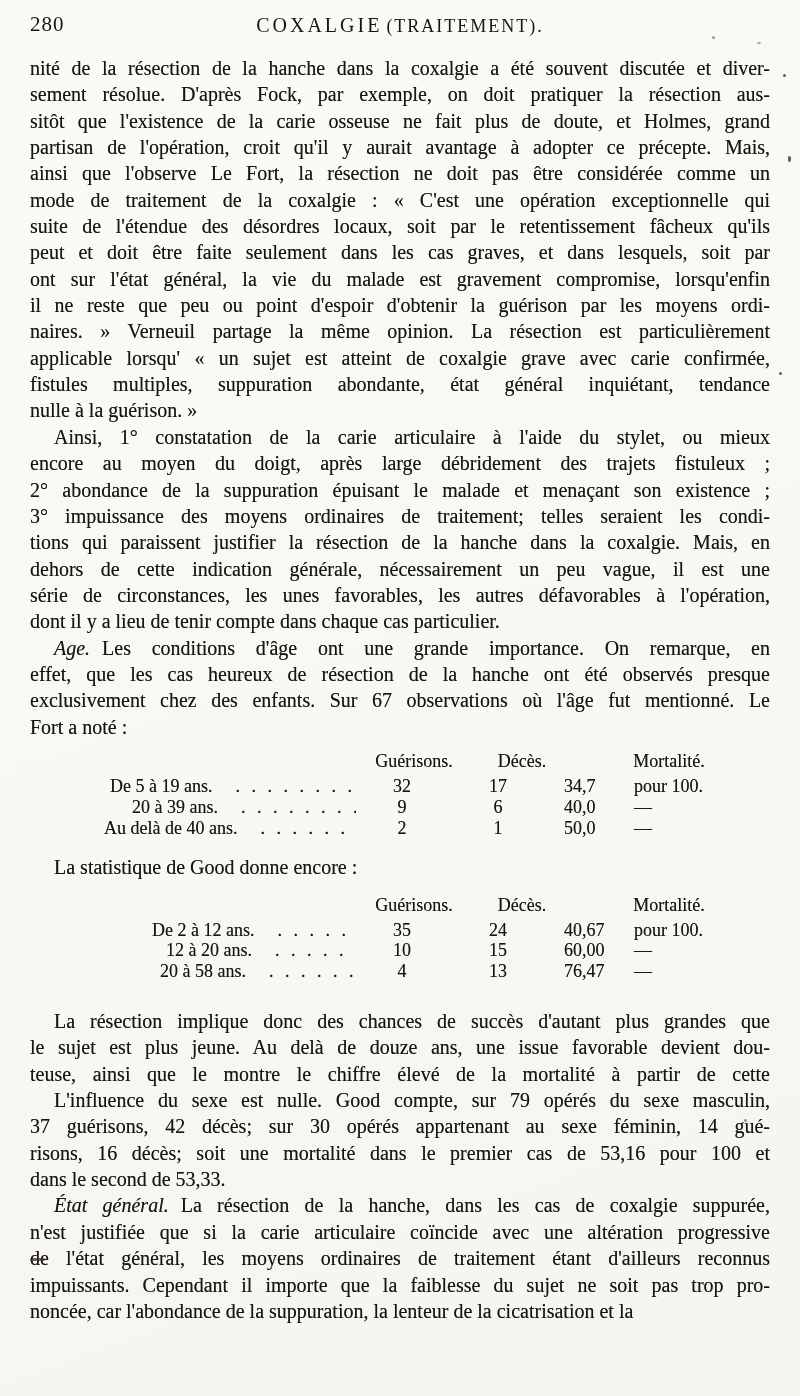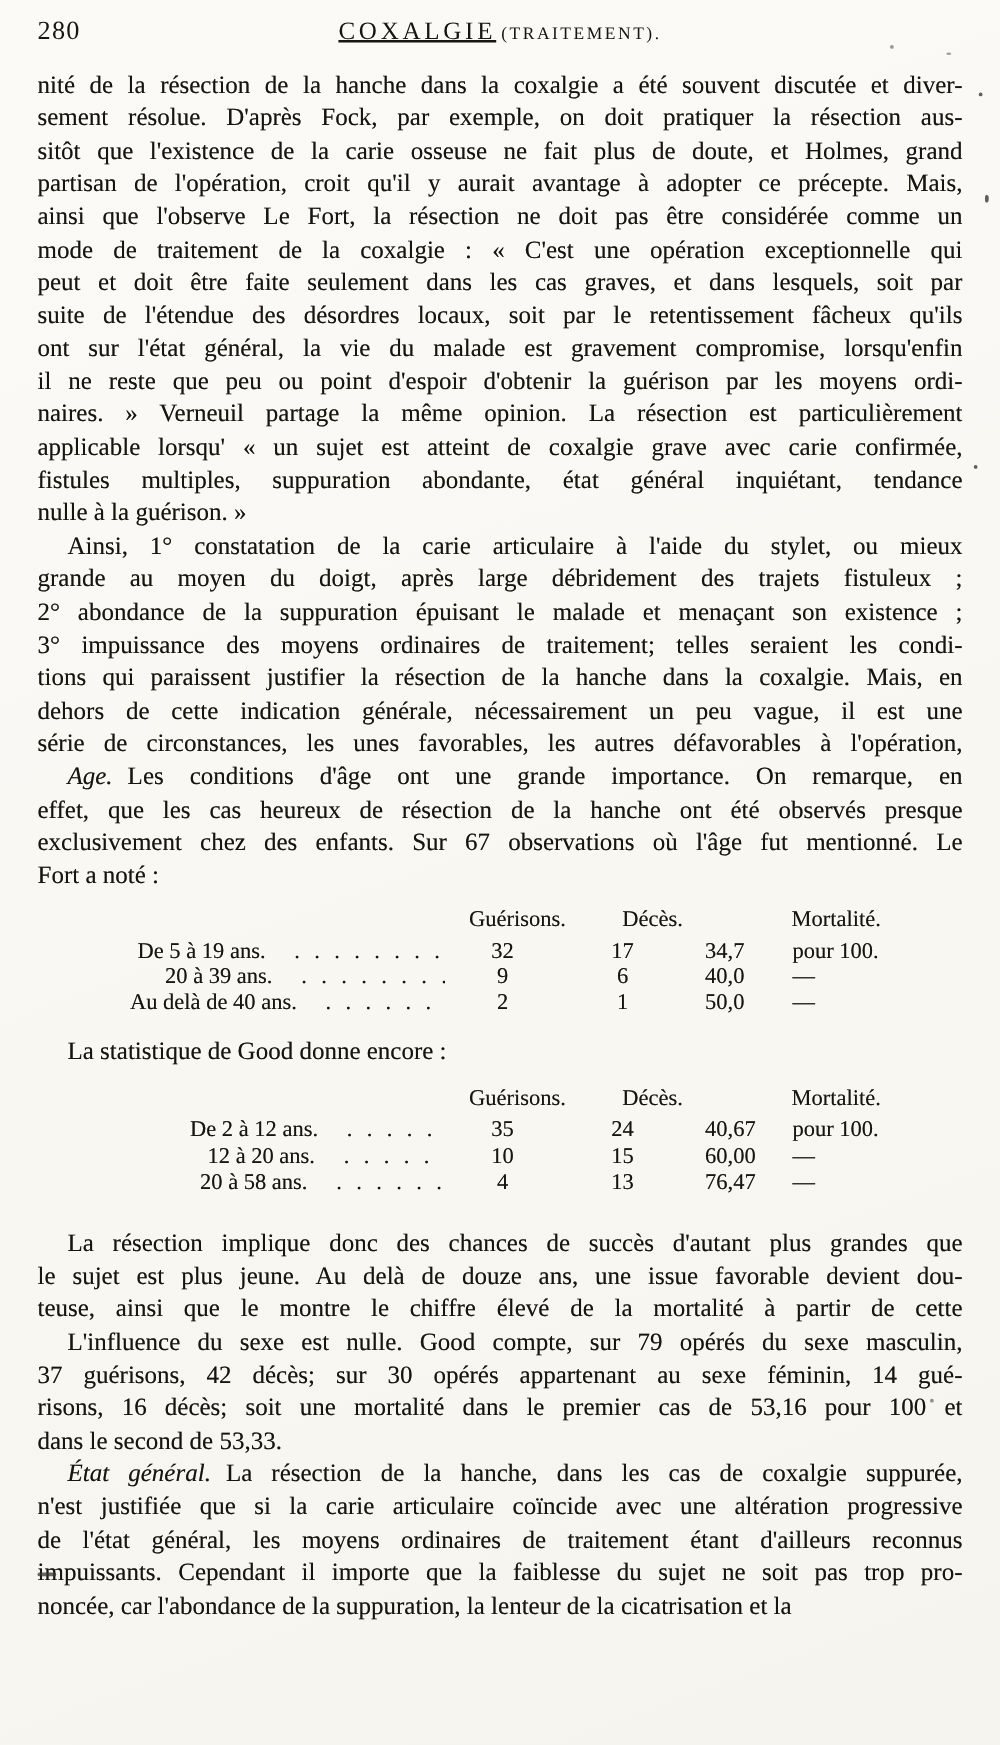--- a/index.html
+++ b/index.html
@@ -15,22 +15,22 @@
   
   .running-header{position:relative;height:34px;}
   .page-number{
     position:absolute;left:0;top:2px;
     font-size:21px;letter-spacing:1px;
   }
   .running-title{
     position:absolute;left:0;right:0;top:4px;
     text-align:center;white-space:nowrap;
   }
-  .title-main{font-size:20px;letter-spacing:3px;text-decoration:underline;}
-  .title-paren{font-size:14px;letter-spacing:2px;}
+  .title-main{font-size:20px;letter-spacing:3px;}
+  .title-paren{font-size:18px;letter-spacing:2px;}
   
   .text-body{margin-top:11px;width:740px;
     text-shadow:0 0 .5px rgba(23,21,15,.55);
   }
   .para{margin:0;}
   .tline{
     font-size:20px;
     height:26.35px;line-height:26.35px;
     overflow:hidden;
     text-align:justify;
@@ -78,37 +78,38 @@
   </div>
 
   <div class="text-body" id="text-body">
       <div class="para">
         <div class="tline fill">nité de la résection de la hanche dans la coxalgie a été souvent discutée et diver-</div>
         <div class="tline fill">sement résolue. D'après Fock, par exemple, on doit pratiquer la résection aus-</div>
         <div class="tline fill">sitôt que l'existence de la carie osseuse ne fait plus de doute, et Holmes, grand</div>
         <div class="tline fill">partisan de l'opération, croit qu'il y aurait avantage à adopter ce précepte. Mais,</div>
         <div class="tline fill">ainsi que l'observe Le Fort, la résection ne doit pas être considérée comme un</div>
         <div class="tline fill">mode de traitement de la coxalgie : « C'est une opération exceptionnelle qui</div>
+        <div class="tline fill">suite de l'étendue des désordres locaux, soit par le retentissement fâcheux qu'ils</div>
         <div class="tline fill">peut et doit être faite seulement dans les cas graves, et dans lesquels, soit par</div>
-        <div class="tline fill">suite de l'étendue des désordres locaux, soit par le retentissement fâcheux qu'ils</div>
         <div class="tline fill">ont sur l'état général, la vie du malade est gravement compromise, lorsqu'enfin</div>
         <div class="tline fill">il ne reste que peu ou point d'espoir d'obtenir la guérison par les moyens ordi-</div>
         <div class="tline fill">naires. » Verneuil partage la même opinion. La résection est particulièrement</div>
         <div class="tline fill">applicable lorsqu' « un sujet est atteint de coxalgie grave avec carie confirmée,</div>
         <div class="tline fill">fistules multiples, suppuration abondante, état général inquiétant, tendance</div>
         <div class="tline">nulle à la guérison. »</div>
       </div>
       <div class="para">
         <div class="tline fill ind">Ainsi, 1° constatation de la carie articulaire à l'aide du stylet, ou mieux</div>
-        <div class="tline fill">grande au moyen du doigt, après large débridement des trajets fistuleux ;</div>
+        <div class="tline fill">encore au moyen du doigt, après large débridement des trajets fistuleux ;</div>
         <div class="tline fill">2° abondance de la suppuration épuisant le malade et menaçant son existence ;</div>
         <div class="tline fill">3° impuissance des moyens ordinaires de traitement; telles seraient les condi-</div>
         <div class="tline fill">tions qui paraissent justifier la résection de la hanche dans la coxalgie. Mais, en</div>
         <div class="tline fill">dehors de cette indication générale, nécessairement un peu vague, il est une</div>
         <div class="tline fill">série de circonstances, les unes favorables, les autres défavorables à l'opération,</div>
+        <div class="tline">dont il y a lieu de tenir compte dans chaque cas particulier.</div>
       </div>
       <div class="para">
         <div class="tline fill ind"><span class="lead">Age.</span>Les conditions d'âge ont une grande importance. On remarque, en</div>
         <div class="tline fill">effet, que les cas heureux de résection de la hanche ont été observés presque</div>
         <div class="tline fill">exclusivement chez des enfants. Sur 67 observations où l'âge fut mentionné. Le</div>
         <div class="tline">Fort a noté :</div>
       </div>
       <div class="stat-table">
         <div class="thead">
           <span></span>

